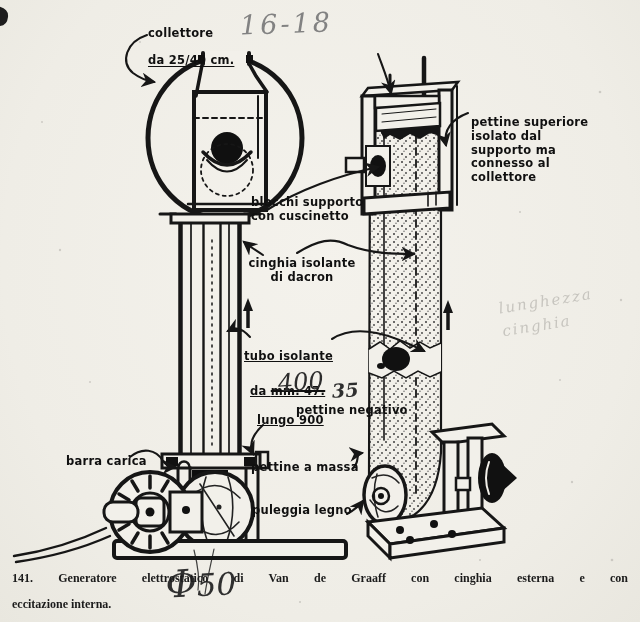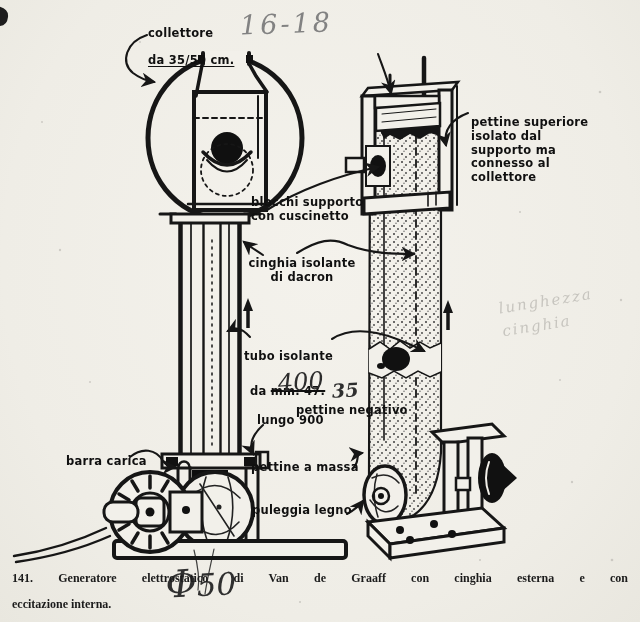--- a/index.html
+++ b/index.html
@@ -256,37 +256,37 @@
       <path d="M332,339 C358,322 394,336 424,351" marker-end="url(#ah)"></path>
       <path d="M263,425 C251,436 249,445 253,454" marker-end="url(#ah)"></path>
       <path d="M130,457 C142,447 156,449 163,461 C166,466 170,467 175,467" marker-end="url(#ah)"></path>
       <path d="M353,468 C361,461 354,454 362,453" marker-end="url(#ah)"></path>
       <path d="M347,514 C356,509 360,505 363,501" marker-end="url(#ah)"></path>
     </g>
   </svg>
 
   <div class="lbl" style="left:148px;top:13px;">
     <span>collettore</span><br>
-    <span class="u">da 35/50 cm.</span>
+    <span class="u">da 25/40 cm.</span>
   </div>
 
 
   <div class="lbl" style="left:471px;top:116px;">pettine superiore
 isolato dal
 supporto ma
 connesso al
 collettore</div>
 
   <div class="lbl ctr" style="left:248px;top:257px;width:108px;">cinghia isolante
 di dacron</div>
 
   <div class="lbl" style="left:251px;top:196px;">blocchi supporto
 con cuscinetto</div>
 
-  <div class="lbl" style="left:244px;top:336px;">
+  <div class="lbl" style="left:244px;top:336px;text-decoration:underline;">
     <div>tubo isolante</div>
     <div class="tubo-line2"><span>da </span><s>mm. 47.</s><span class="hw-35">35</span></div>
     <div class="tubo-line3">lungo 900</div>
   </div>
 
   <div class="lbl" style="left:248px;top:404px;margin-left:48px;">pettine negativo</div>
 
   <div class="lbl" style="left:66px;top:455px;">barra carica</div>
 
   <div class="lbl" style="left:251px;top:461px;">pettine a massa</div>

